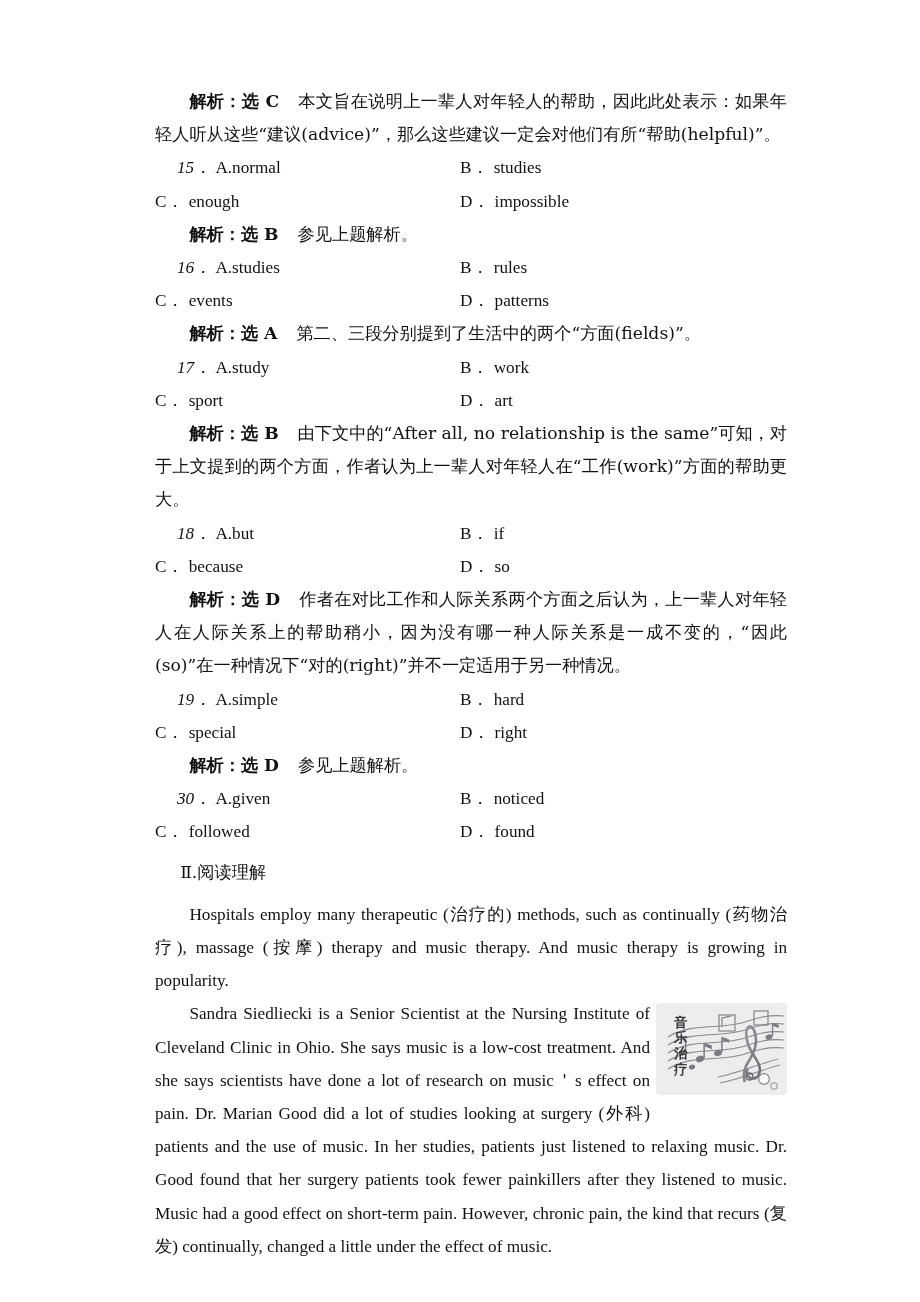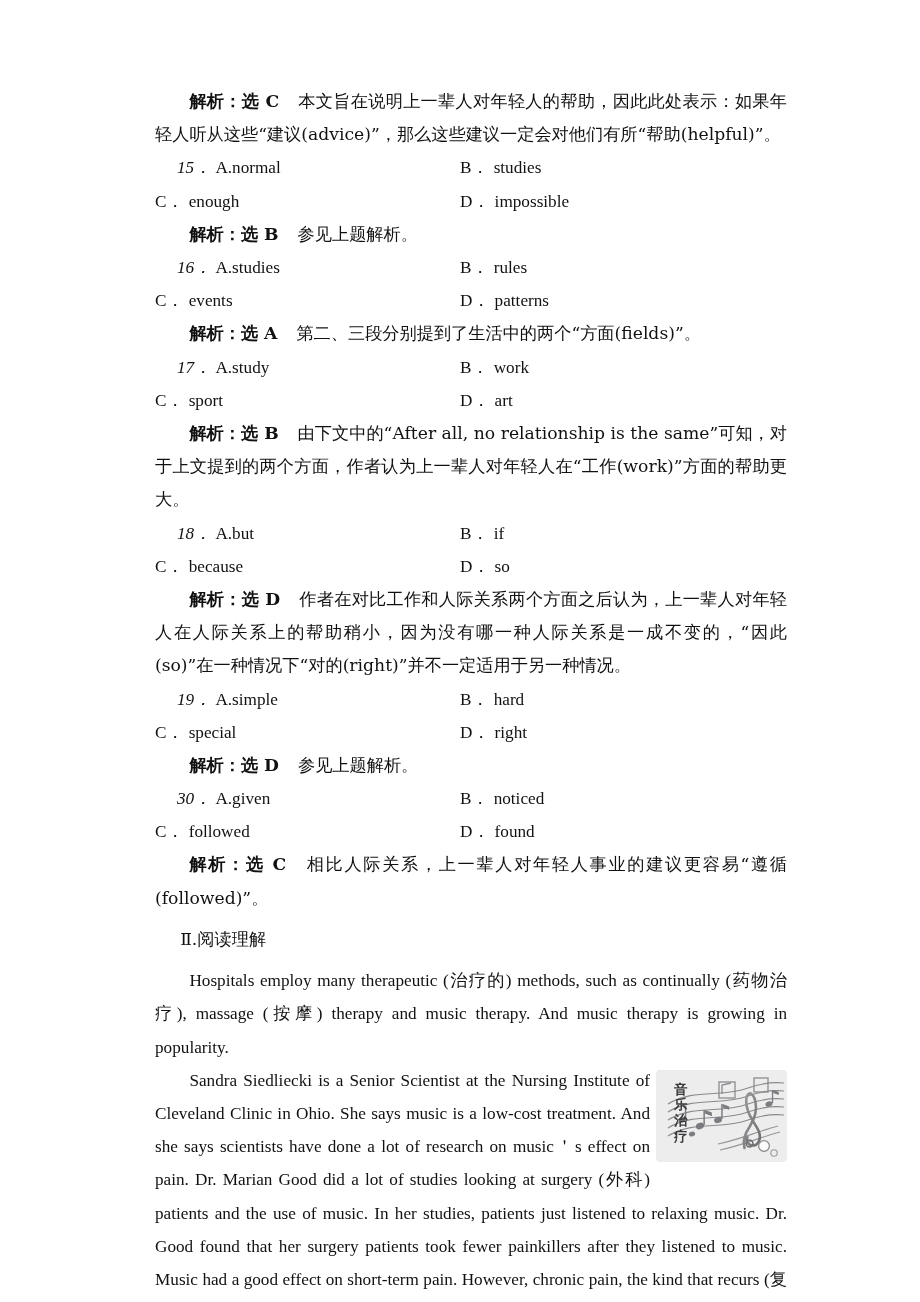--- a/index.html
+++ b/index.html
@@ -277,21 +277,20 @@
         <div class="col colC">
             <span class="optlab">C．</span>
             <span>followed</span>
           </div>
         <div class="col colD">
             <span class="optlab">D．</span>
             <span>found</span>
           </div>
       </div>
     </div>
-    <p class="explain"><span class="lead">解析：选 C</span><span class="gap"></span><span>相比人际关系，上一辈人对年轻人事业的建议更容易“遵循(followed)”。</span></p>
 
     <p class="sectheading">Ⅱ.阅读理解</p>
 
     <p class="passage">Hospitals employ many therapeutic (治疗的) methods, such as continually (药物治疗), massage (按摩) therapy and music therapy. And music therapy is growing in popularity.</p>
 
     <div class="clearfix">
       <div class="figwrap">
         <div class="fig">
           <svg width="131" height="92" viewBox="0 0 131 92" xmlns="http://www.w3.org/2000/svg">
             <defs>

